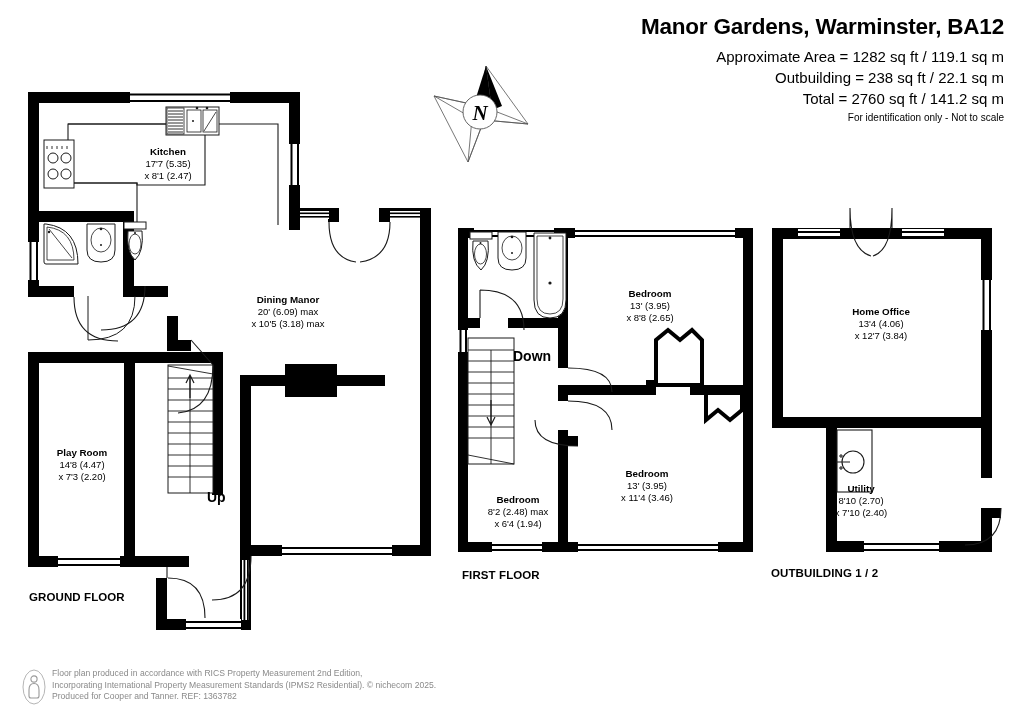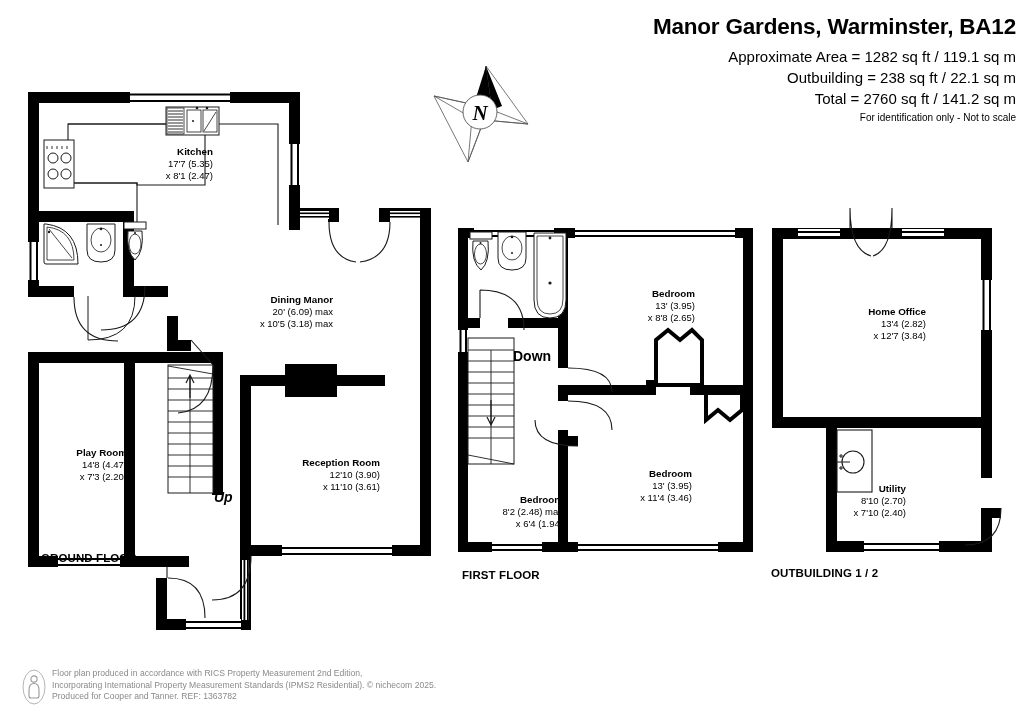--- a/index.html
+++ b/index.html
@@ -17,21 +17,21 @@
     color: #000000;
   }
   #plan-root {
     position: absolute;
     left: 0; top: 0;
     width: 1024px;
     height: 724px;
   }
   .hdr {
     position: absolute;
-    right: 8px;
+    right: 20px;
     text-align: right;
     white-space: nowrap;
   }
   #title {
     top: 14px;
     font-size: 22.5px;
     font-weight: bold;
     letter-spacing: -0.2px;
   }
   #area1 { top: 48px; font-size: 15px; }
@@ -42,21 +42,21 @@
   svg { display: block; }
 
   .flabel {
     position: absolute;
     font-size: 11.5px;
     font-weight: bold;
     letter-spacing: 0.1px;
   }
   .rlabel {
     position: absolute;
-    text-align: right;
+    text-align: center;
     font-size: 9.5px;
     line-height: 12.2px;
     white-space: nowrap;
   }
   .rlabel b { font-size: 9.8px; font-weight: bold; }
   .stxt {
     position: absolute;
     font-size: 14px;
     font-weight: bold;
     padding-left: 39px;
@@ -284,27 +284,22 @@
   <div class="rlabel" style="left:243px; top:294px; width:90px;">
     <b>Dining Manor</b><br>
     <span>20' (6.09) max</span><br>
     <span>x 10'5 (3.18) max</span>
   </div>
   <div class="rlabel" style="left:37px; top:447px; width:90px;">
     <b>Play Room</b><br>
     <span>14'8 (4.47)</span><br>
     <span>x 7'3 (2.20)</span>
   </div>
-  <div class="rlabel" style="left:290px; top:457px; width:90px;">
-    <b>Reception Room</b><br>
-    <span>12'10 (3.90)</span><br>
-    <span>x 11'10 (3.61)</span>
-  </div>
-  <div class="stxt" style="left:175px; top:489px;font-style:italic;">Up</div>
-  <div class="flabel" style="left:29px; top:552px;margin-left:12px;">GROUND FLOOR</div>
+  <div class="stxt" style="left:168px; top:489px;">Up</div>
+  <div class="flabel" style="left:29px; top:591px;">GROUND FLOOR</div>
 
   <svg style="position:absolute; left:450px; top:0px;" width="320" height="600" viewBox="0 0 320 600">
     <g fill="#000">
 
       <rect x="8" y="228" width="295" height="10"></rect>
       <rect x="8" y="228" width="10" height="102"></rect>
       <rect x="8" y="352" width="10" height="200"></rect>
       <rect x="293" y="228" width="10" height="324"></rect>
       <rect x="8" y="542" width="295" height="10"></rect>
 
@@ -453,21 +448,21 @@
 
     <g fill="none" stroke="#1a1a1a" stroke-width="1.1">
       <path d="M90 228 L90 208 M90 208 Q90 250 111 256"></path>
       <path d="M132 228 L132 208 M132 208 Q132 250 113 256"></path>
       <path d="M241 508 Q241 545 205 545"></path>
     </g>
   </svg>
 
   <div class="rlabel" style="left:836px; top:306px; width:90px;">
     <b>Home Office</b><br>
-    <span>13'4 (2.82)</span><br>
+    <span>13'4 (4.06)</span><br>
     <span>x 12'7 (3.84)</span>
   </div>
   <div class="rlabel" style="left:816px; top:483px; width:90px;">
     <b>Utility</b><br>
     <span>8'10 (2.70)</span><br>
     <span>x 7'10 (2.40)</span>
   </div>
   <div class="flabel" style="left:771px; top:567px;">OUTBUILDING 1 / 2</div>
 
   <div id="footer-icon">

